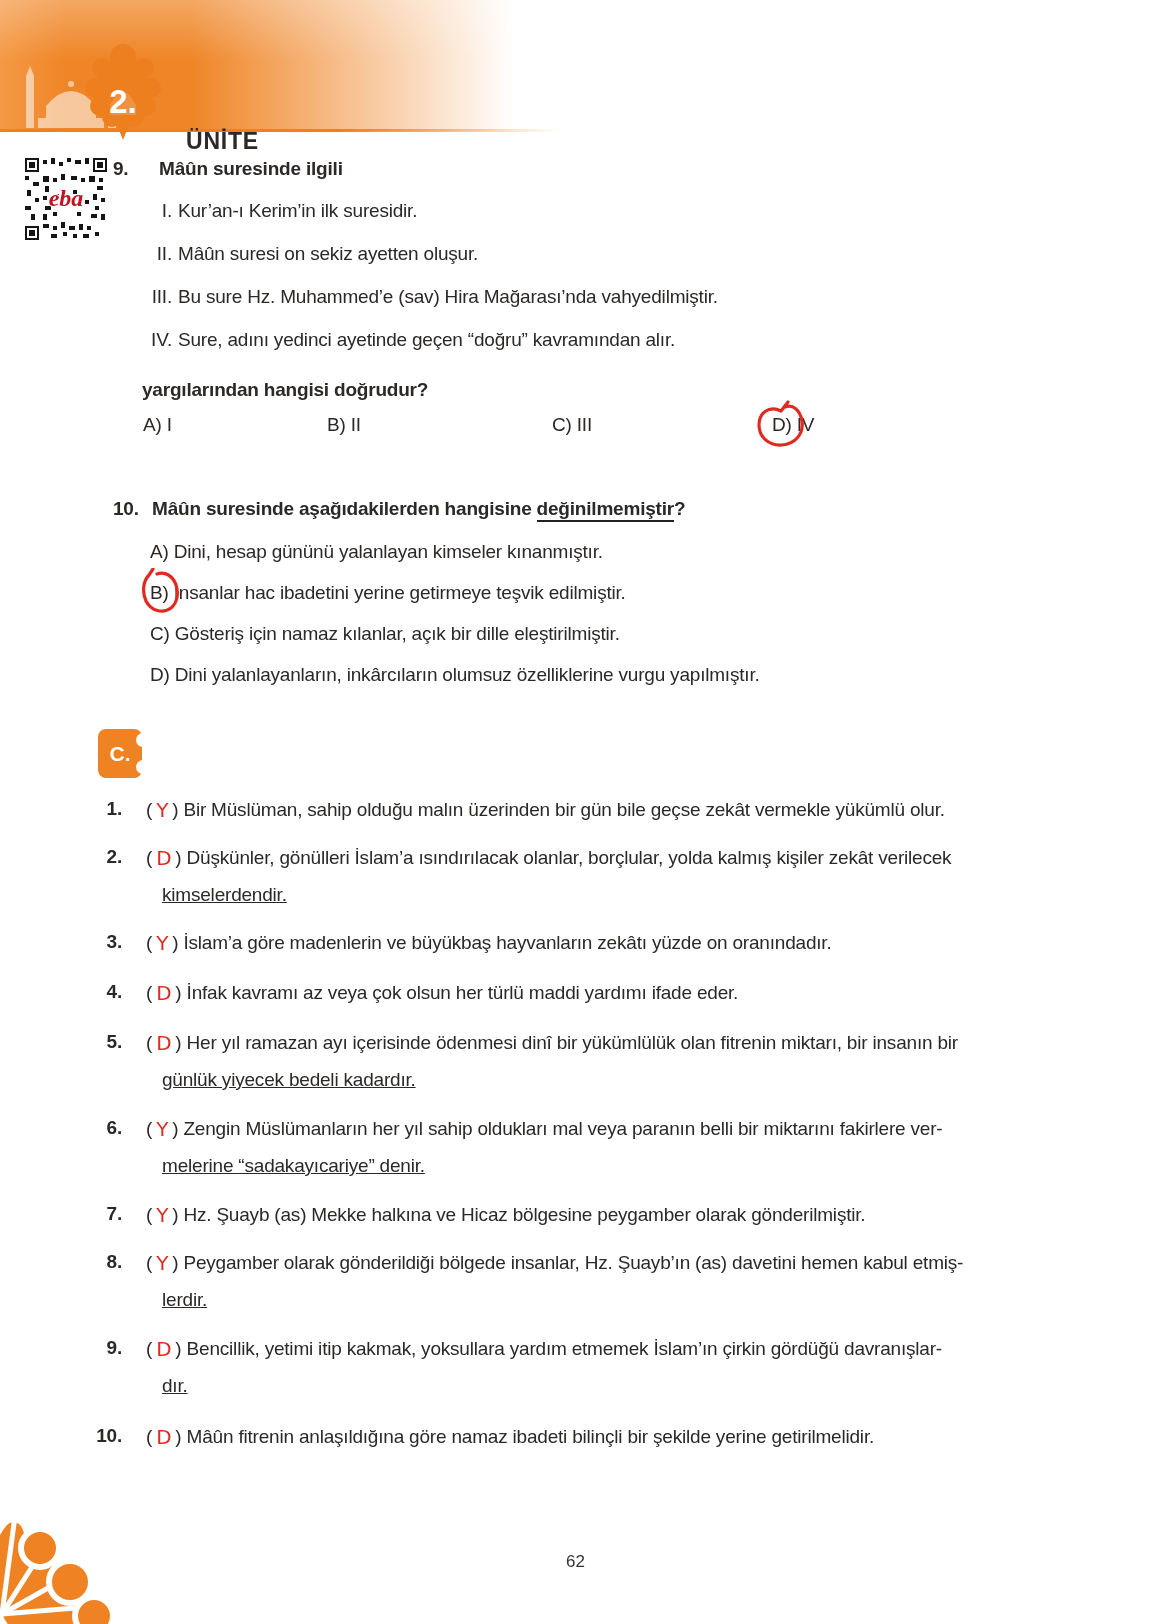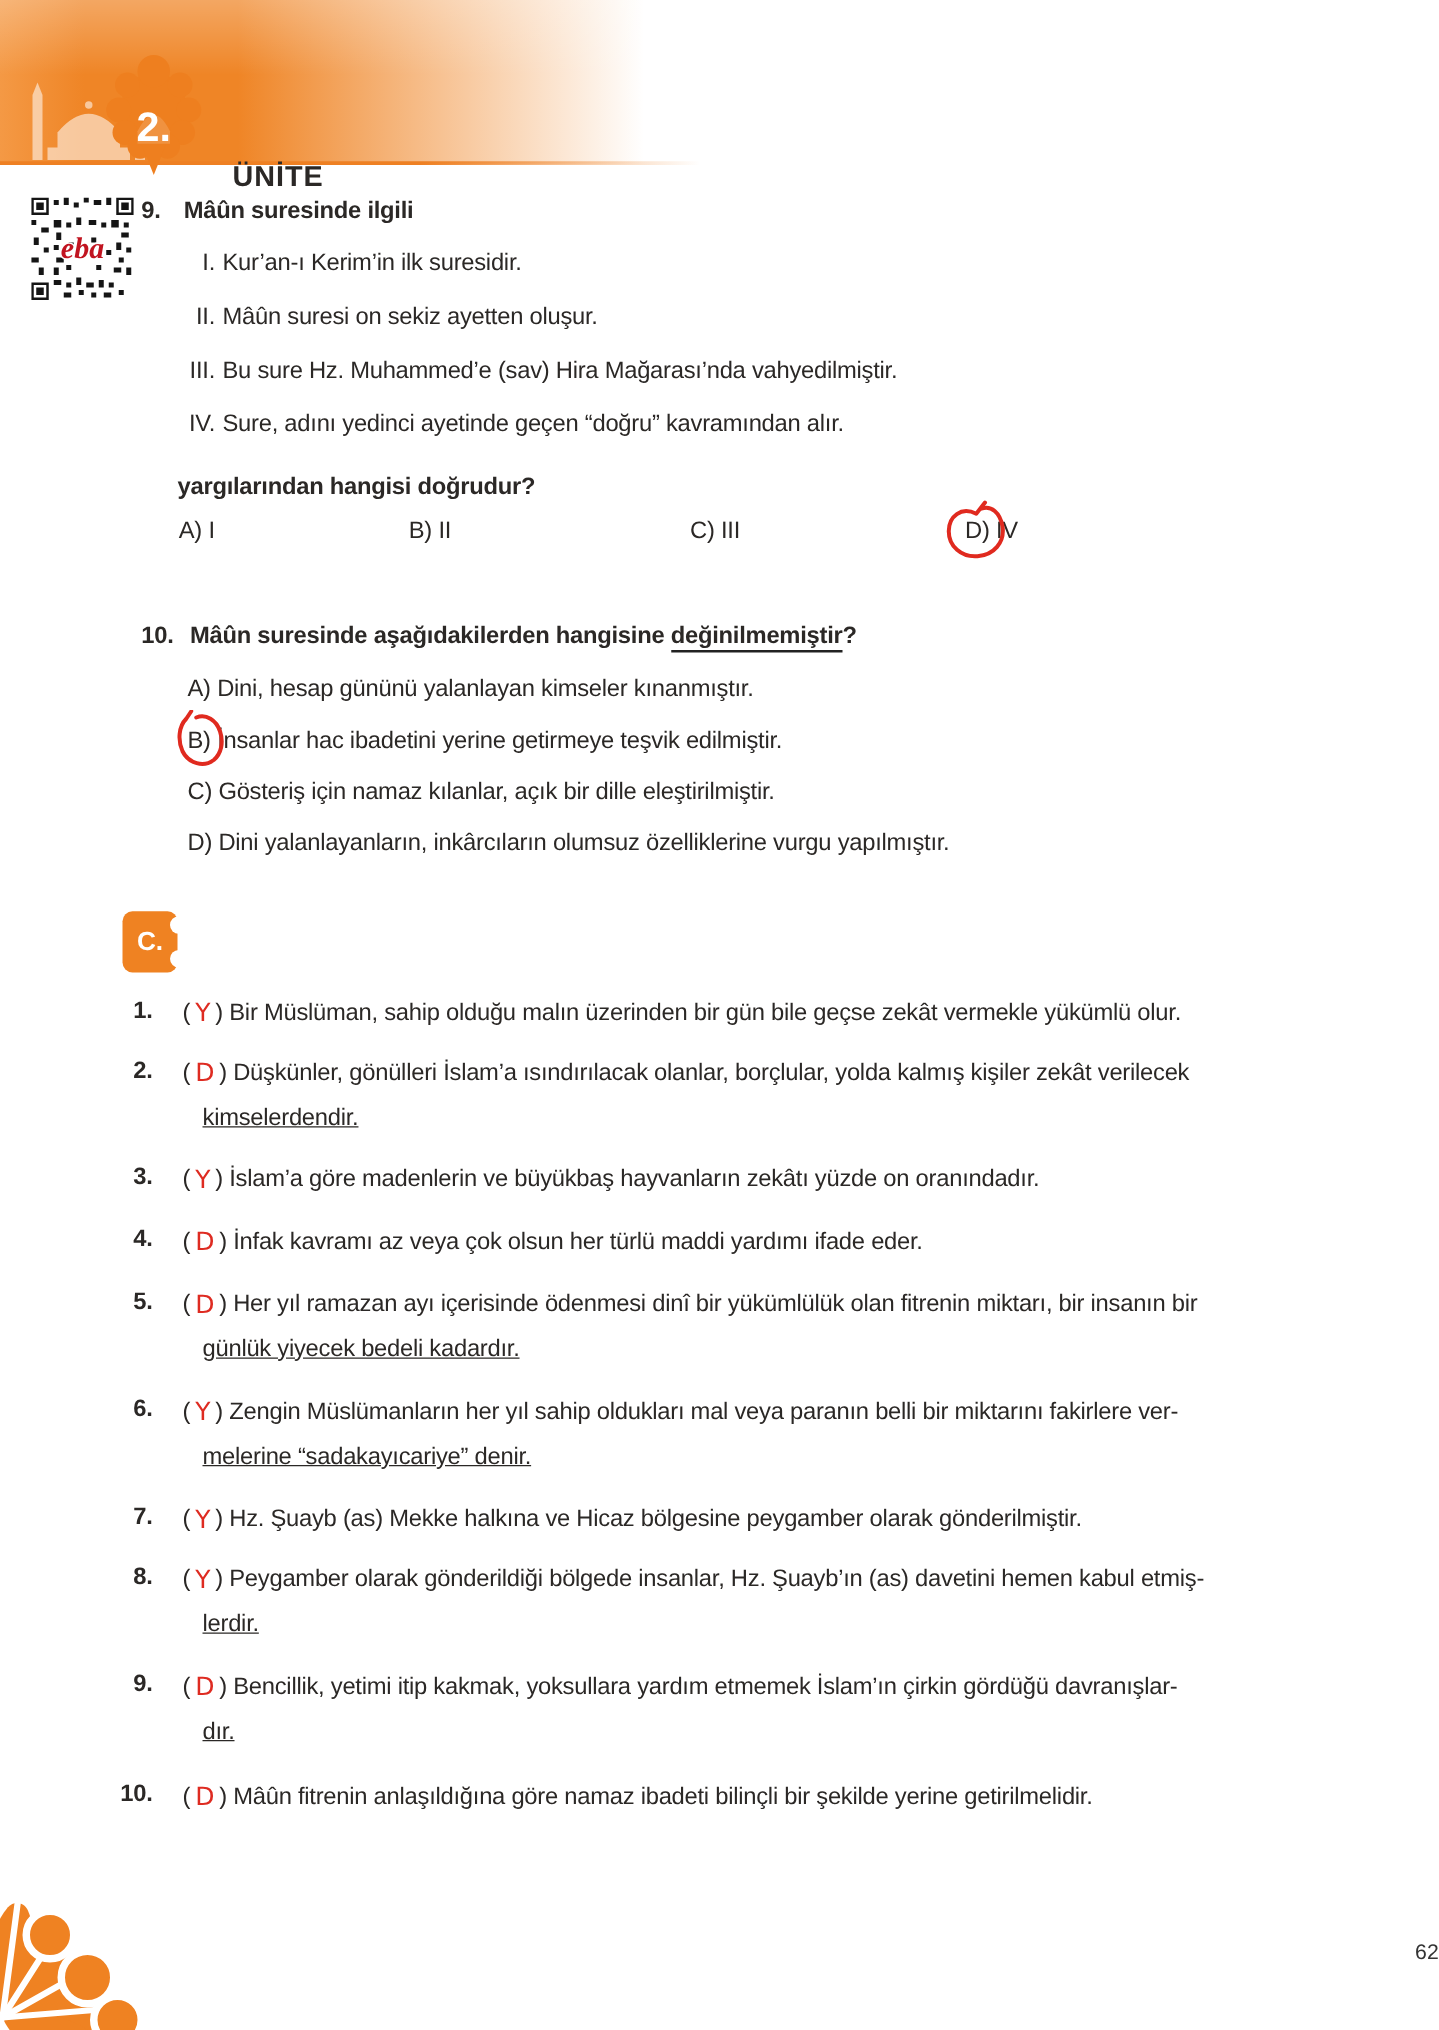--- a/index.html
+++ b/index.html
@@ -4,21 +4,21 @@
 <style>
   html,body{margin:0;padding:0;background:#fff;}
   .page{position:relative;width:1151px;height:1624px;background:#fff;overflow:hidden;
         font-family:"Liberation Sans",sans-serif;color:#2b2826;}
   .abs{position:absolute;white-space:nowrap;}
   .t{font-size:19px;letter-spacing:-0.2px;line-height:24px;}
   .b{font-weight:bold;text-align:center;}
   .roman{position:absolute;left:118px;width:54px;text-align:right;}
   .ritext{position:absolute;left:178px;}
   .qnum{position:absolute;left:113px;font-weight:bold;}
-  .qstem{position:absolute;left:147px;font-weight:bold;}
+  .qstem{position:absolute;left:159px;font-weight:bold;}
   .opt{position:absolute;left:150px;}
   .underlined{border-bottom:2.5px solid #222;padding-bottom:1px;}
   .choice-label{display:inline;}
   .red-ans{color:#DE2B21;font-family:"DejaVu Sans",sans-serif;font-size:20px;
            display:inline-block;padding:0 4px;transform:translateY(1px);}
   .cnum{position:absolute;left:90px;width:32px;text-align:right;font-weight:bold;}
   .cbody{position:absolute;left:146px;}
   .cline2{position:absolute;left:162px;text-decoration:underline;}
   
   .band{position:absolute;left:0;top:0;width:560px;height:131px;
@@ -35,21 +35,21 @@
         letter-spacing:0.8px;color:#2b2826;z-index:3;margin-top:24px;}
   .sec-badge{position:absolute;left:98px;top:729px;width:44px;height:49px;background:#EF8222;
         border-radius:8px;display:flex;align-items:center;justify-content:center;
         color:#fff;font-size:21px;font-weight:bold;z-index:2;}
   .sec-notch-t{position:absolute;left:136px;top:733px;width:14px;height:14px;background:#fff;border-radius:50%;z-index:3;}
   .sec-notch-b{position:absolute;left:136px;top:760px;width:14px;height:14px;background:#fff;border-radius:50%;z-index:3;}
   .sec-box{position:absolute;left:140px;top:728px;width:872px;height:50px;border:3px solid #F08522;
         border-radius:13px;box-sizing:border-box;display:flex;align-items:center;z-index:1;
         padding-left:32px;background:#fff;}
   .sec-box-text{font-size:18.5px;font-weight:bold;letter-spacing:-0.4px;color:#262220;white-space:nowrap;}
-  .pagenum{position:absolute;left:0;top:1552px;width:1151px;text-align:right;font-size:17px;color:#343434;}
+  .pagenum{position:absolute;left:0;top:1552px;width:1151px;text-align:center;font-size:17px;color:#343434;}
   svg{display:block;}
 </style>
 </head>
 <body>
 
 <div class="page">
 
   <div class="band"></div>
   <div class="band-light"></div>
   <div class="hrule"></div>

